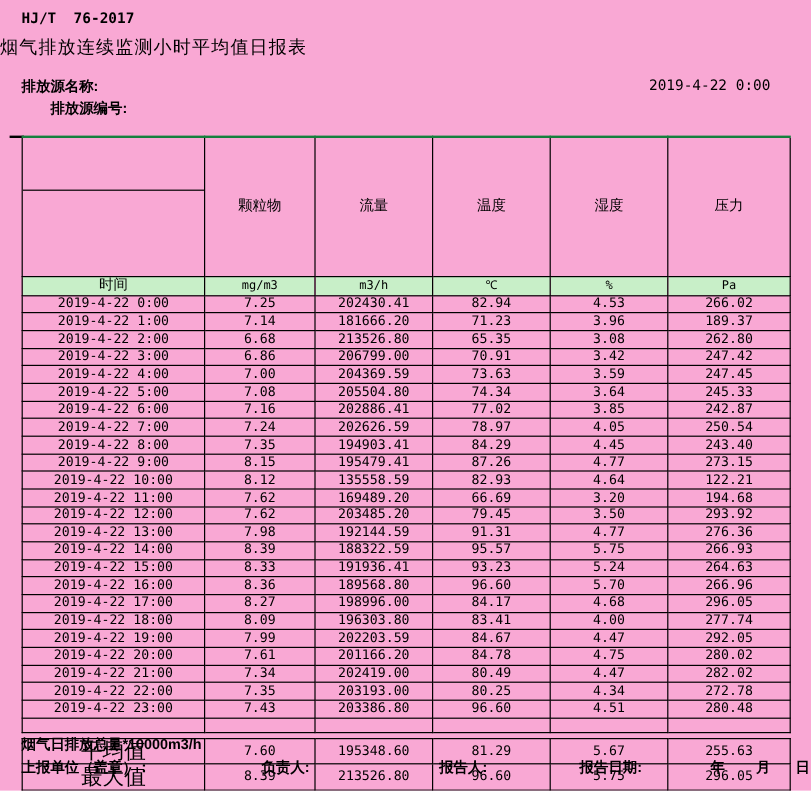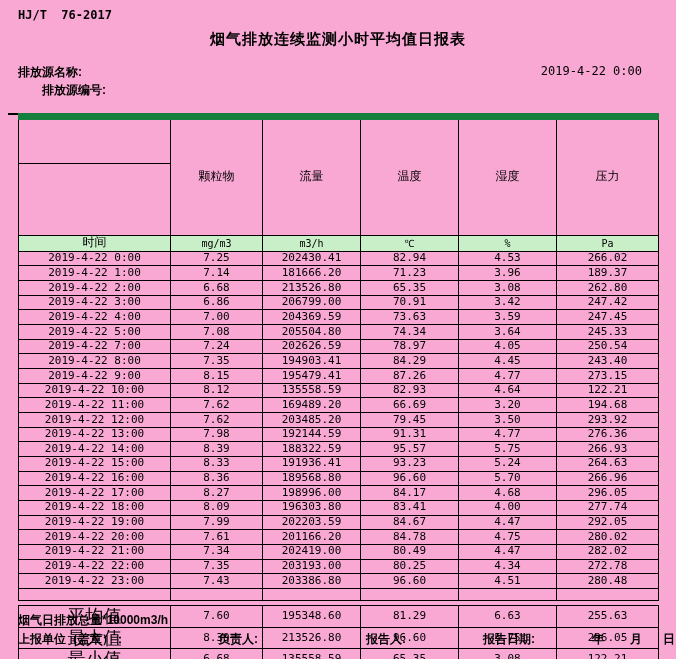--- a/index.html
+++ b/index.html
@@ -13,37 +13,37 @@
     color: #000;
     overflow: hidden;
   }
   .standard {
     position: absolute; left: 18px; top: 8px;
     font-size: 12px; font-weight: bold; white-space: pre;
     font-family: "DejaVu Sans Mono", monospace;
   }
   .title {
     position: absolute; left: 0; top: 30px; width: 100%;
-    text-align: center; font-size: 15px; font-weight: bold;
+    text-align: left; font-size: 15px; font-weight: normal;
     letter-spacing: 1px;
   }
   .src-name-label { position: absolute; left: 18px; top: 64px; font-size: 12px; font-weight: bold; }
   .src-code-label { position: absolute; left: 18px; top: 82px; font-size: 12px; font-weight: bold; margin-left: 24px; }
   .report-datetime {
     position: absolute; top: 64px; right: 34px; font-size: 12px;
     font-family: "DejaVu Sans Mono", monospace; white-space: pre;
   }
   .top-ext { position: absolute; left: 8px; top: 113px; width: 12px; height: 2px; background: #000; }
 
   .tablewrap { position: absolute; left: 18px; top: 113px; width: 640px; }
   table {
     border-collapse: collapse; table-layout: fixed; width: 640px;
     font-family: "DejaVu Sans Mono", monospace;
   }
-  #main-table { border-top: 7px solid #15803d; }
+  #main-table { border-top: 2px solid #15803d; }
   #summary-table { margin-top: 4px; border-bottom: 2px solid #000; }
   td {
     border: 1px solid #000;
     text-align: center;
     font-size: 11px;
     padding: 0;
     overflow: hidden;
     white-space: pre;
     line-height: 1.15;
   }
@@ -161,20 +161,28 @@
           </tr>
           <tr class="data-row">
             <td>2019-4-22 5:00</td>
             <td>7.08</td>
             <td>205504.80</td>
             <td>74.34</td>
             <td>3.64</td>
             <td>245.33</td>
           </tr>
           <tr class="data-row">
+            <td>2019-4-22 6:00</td>
+            <td>7.16</td>
+            <td>202886.41</td>
+            <td>77.02</td>
+            <td>3.85</td>
+            <td>242.87</td>
+          </tr>
+          <tr class="data-row">
             <td>2019-4-22 7:00</td>
             <td>7.24</td>
             <td>202626.59</td>
             <td>78.97</td>
             <td>4.05</td>
             <td>250.54</td>
           </tr>
           <tr class="data-row">
             <td>2019-4-22 8:00</td>
             <td>7.35</td>
@@ -322,21 +330,21 @@
         <col style="width:98px">
           <col style="width:98px">
           <col style="width:102px">
       </colgroup>
       <tbody>
           <tr class="summary-row">
             <td class="label">平均值</td>
             <td>7.60</td>
             <td>195348.60</td>
             <td>81.29</td>
-            <td>6.63</td>
+            <td>5.67</td>
             <td>255.63</td>
           </tr>
           <tr class="summary-row">
             <td class="label">最大值</td>
             <td>8.39</td>
             <td>213526.80</td>
             <td>96.60</td>
             <td>5.75</td>
             <td>296.05</td>
           </tr>

